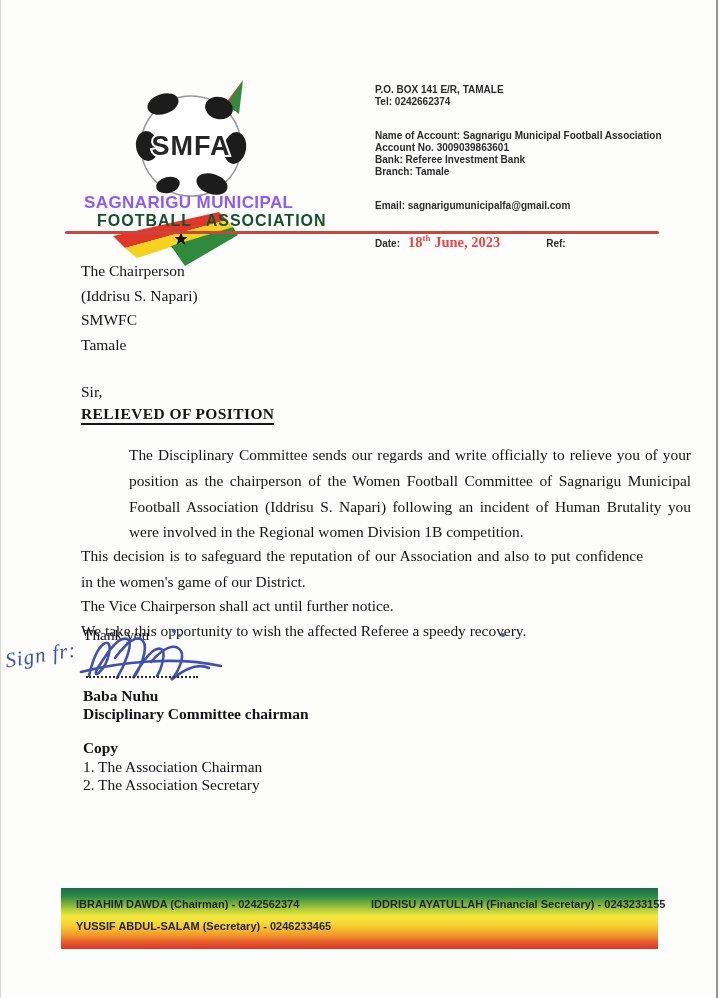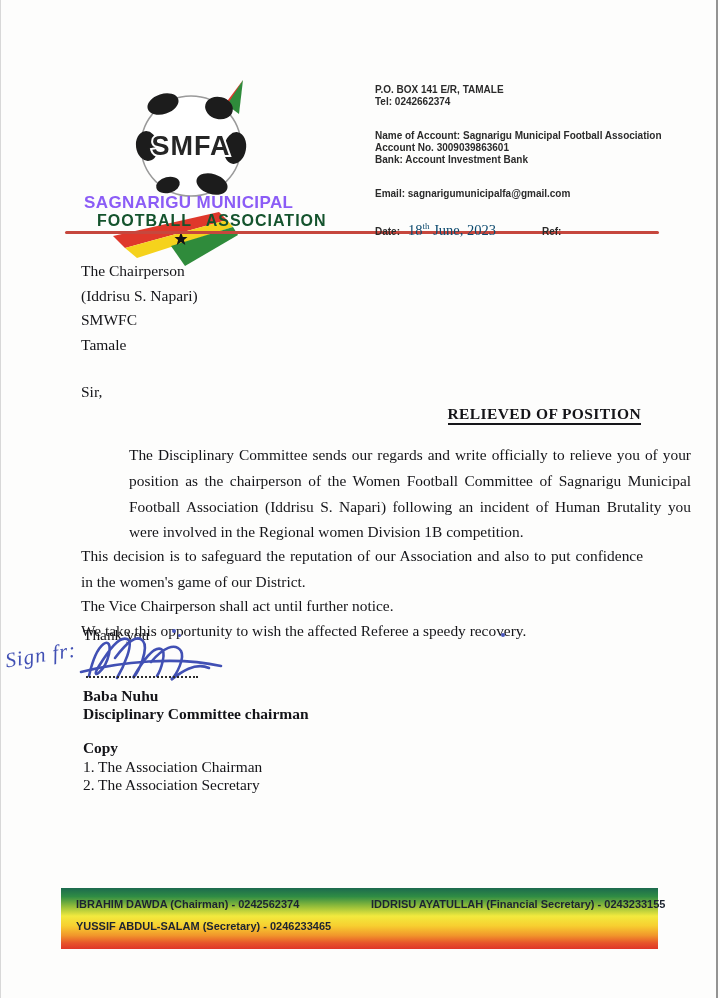--- a/index.html
+++ b/index.html
@@ -13,29 +13,29 @@
   
   .logo-wrap{position:absolute;left:90px;top:74px;width:200px;height:200px;}
   .org-line1{position:absolute;left:83px;top:193px;font-size:17px;font-weight:bold;letter-spacing:.4px;color:#8b5cf6;}
   .org-line2{position:absolute;left:87px;top:212px;font-size:16px;font-weight:bold;letter-spacing:1px;word-spacing:9px;color:#14532d;margin-left:9px;}
   .red-rule{position:absolute;left:64px;top:231px;width:594px;height:3px;background:#c6473d;border-radius:2px;}
 
   .lh-contact{position:absolute;left:374px;top:84px;width:300px;font-size:10px;font-weight:bold;line-height:12px;color:#2b2b2b;}
   .lh-contact .gap{margin-top:22px;}
   .date-row{margin-top:20px;display:flex;align-items:baseline;}
   .date-label{font-weight:bold;}
-  .date-value{font-family:"Liberation Serif",serif;font-weight:normal;font-size:14.5px;margin-left:8px;color:#0c4a6e;}
+  .date-value{font-family:"Liberation Serif",serif;font-weight:bold;font-size:14.5px;margin-left:8px;color:#ef4444;}
   .date-value sup{font-size:9px;}
   .ref-label{font-weight:bold;margin-left:46px;}
 
   
   .serif{font-family:"Liberation Serif",serif;color:#141418;}
   .recipient{position:absolute;left:80px;top:259px;font-size:15.5px;line-height:24.5px;}
   .salutation{position:absolute;left:80px;top:383px;font-size:15.5px;}
-  .subject-wrap{position:absolute;left:80px;top:405px;width:560px;text-align:right;}
+  .subject-wrap{position:absolute;left:80px;top:405px;width:560px;text-align:left;}
   .subject{font-size:15.5px;font-weight:bold;letter-spacing:.4px;border-bottom:2px solid #16161a;padding-bottom:1px;}
   .para{position:absolute;left:80px;width:562px;font-size:15.4px;line-height:25.6px;text-align:justify;}
   .p1{top:427px;margin-left:48px;}
   .p2{top:528px;}
   .p3{top:578px;text-align:left;}
   .p4{top:603px;text-align:left;}
   .thanks{position:absolute;left:82px;top:626px;font-size:15.4px;}
 
   
   .sign-note{position:absolute;left:4px;top:643px;font-family:"Liberation Serif",serif;font-style:italic;
@@ -89,21 +89,22 @@
   </div>
   <div class="org-line1">SAGNARIGU MUNICIPAL</div>
   <div class="org-line2">FOOTBALL ASSOCIATION</div>
   <div class="red-rule"></div>
 
   <div class="lh-contact">
     <div>P.O. BOX 141 E/R, TAMALE</div>
     <div>Tel: 0242662374</div>
     <div class="gap">Name of Account: Sagnarigu Municipal Football Association</div>
     <div>Account No. 3009039863601</div>
-    <div>Bank: Account Investment Bank</div>
+    <div>Bank: Referee Investment Bank</div>
+    <div>Branch: Tamale</div>
     <div class="gap">Email: sagnarigumunicipalfa@gmail.com</div>
     <div class="date-row">
       <span class="date-label">Date:</span>
       <span class="date-value"><span>18</span><sup>th</sup>&nbsp;<span>June, 2023</span></span>
       <span class="ref-label">Ref:</span>
     </div>
   </div>
 
   <div class="recipient serif">
     <div>The Chairperson</div>

